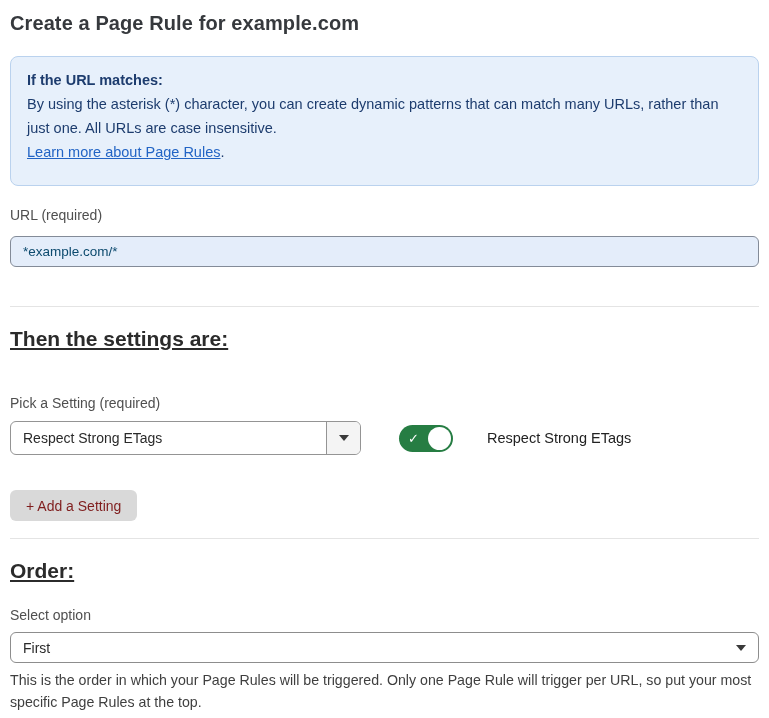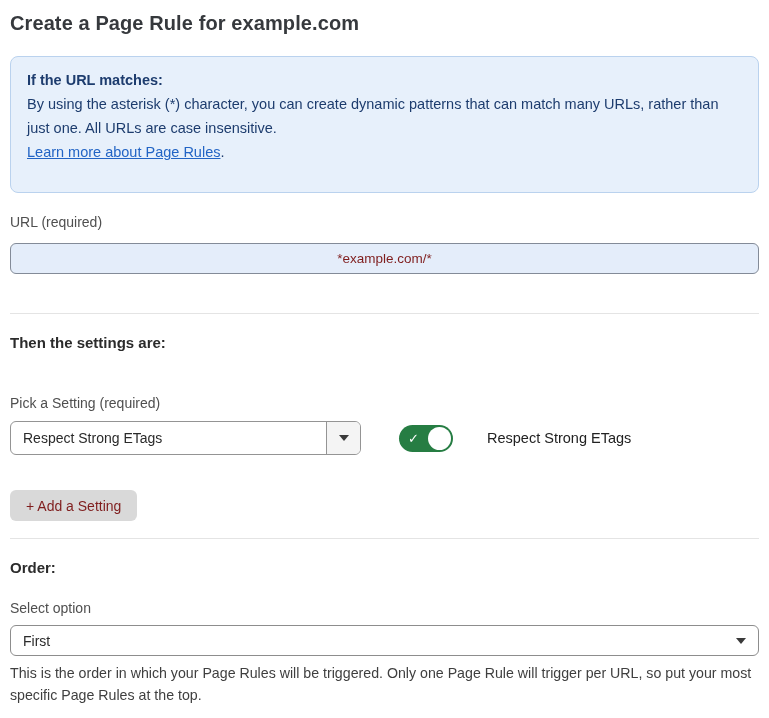--- a/index.html
+++ b/index.html
@@ -20,21 +20,21 @@
     font-weight: 700;
     color: #36393d;
     letter-spacing: 0.1px;
     margin-bottom: 21px;
   }
   
   .info-box {
     background: #e7f0fb;
     border: 1px solid #bad2ee;
     border-radius: 8px;
-    padding: 11px 16px 28px 16px;
+    padding: 11px 16px 21px 16px;
     font-size: 14.5px;
     line-height: 24px;
     color: #1d3c6e;
   }
   .info-heading { font-weight: 700; }
   .info-link {
     color: #2264c5;
     text-decoration: underline;
     cursor: pointer;
   }
@@ -49,34 +49,34 @@
   .url-input {
     display: block;
     width: 100%;
     height: 31px;
     background: #e4edfa;
     border: 1px solid #838b98;
     border-radius: 6px;
     padding: 0 12px;
     font-size: 13.5px;
     font-family: "Liberation Sans", sans-serif;
-    color: #7f1d1d;
+    color: #0c4a6e;
     outline: none;
-    text-align: center;
   }
   .divider {
     border: none;
     border-top: 1px solid #e4e4e4;
     margin-top: 39px;
   }
   .section-heading {
-    font-size: 15px;
+    font-size: 21px;
     font-weight: 700;
     color: #2b2b2b;
     margin-top: 20px;
+    text-decoration: underline;
   }
   .setting-row {
     display: flex;
     align-items: center;
     gap: 19px;
   }
   
   .setting-select {
     display: flex;
     align-items: stretch;

